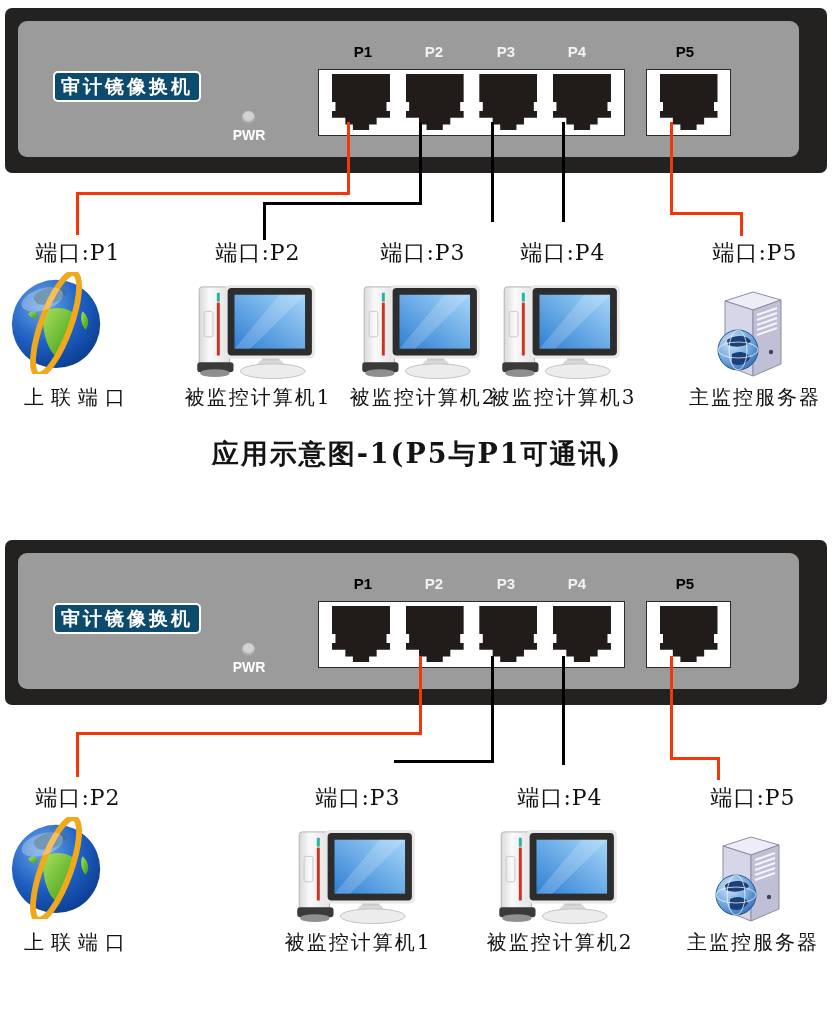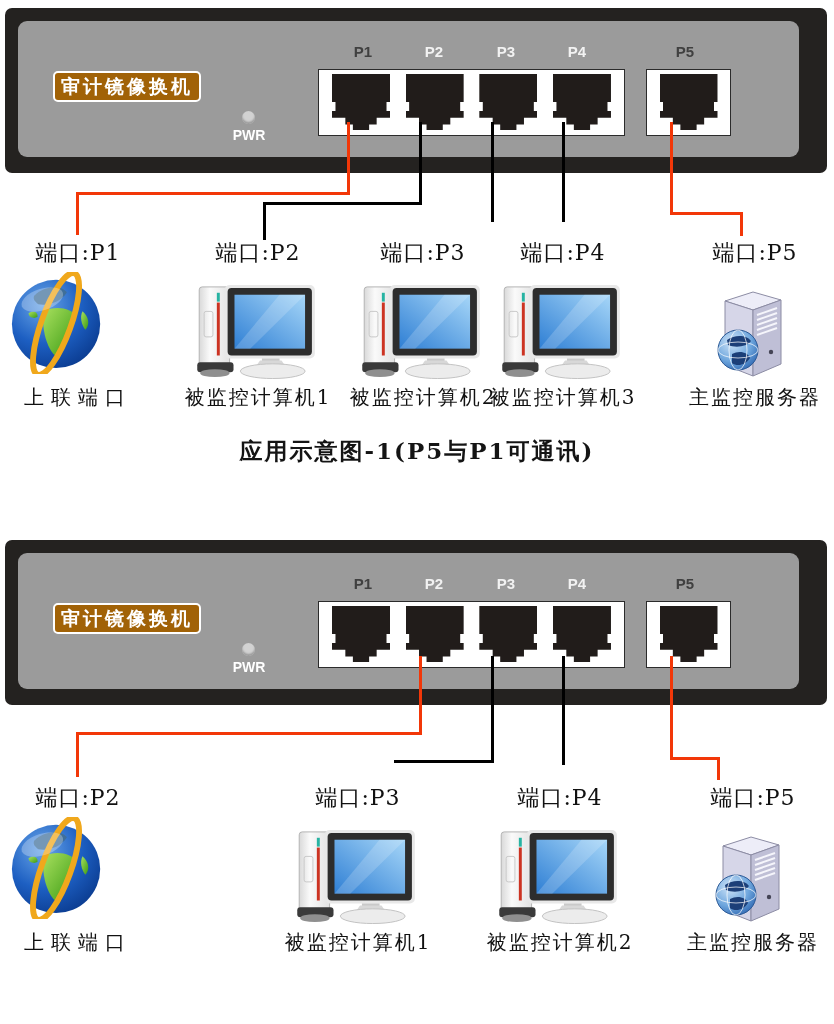--- a/index.html
+++ b/index.html
@@ -2,32 +2,32 @@
 <html><head>
 <meta charset="utf-8">
 <style>
   html,body{margin:0;padding:0;background:#ffffff;}
   #stage{position:relative;width:834px;height:1024px;background:#ffffff;overflow:hidden;
          font-family:"Liberation Sans","DejaVu Sans",sans-serif;}
 
   
   .switch{position:absolute;left:5px;width:822px;height:165px;background:#242220;border-radius:7px;}
   .switch-body{position:absolute;left:13px;top:13px;width:781px;height:136px;background:#9b9b9b;border-radius:9px;}
-  .name-plate{position:absolute;left:35px;top:50px;width:148px;height:31px;background:#a16207;
+  .name-plate{position:absolute;left:35px;top:50px;width:148px;height:31px;background:#0c4a6e;
               border:2px solid #ffffff;border-radius:5px;box-sizing:border-box;
               display:flex;align-items:center;justify-content:center;
               color:#ffffff;font-weight:bold;font-size:19px;letter-spacing:3px;
               font-family:"DejaVu Serif","Liberation Serif",serif;}
   .pwr-led{position:absolute;left:224px;top:90px;width:13px;height:13px;border-radius:50%;
            background:#d2d2d2;box-shadow:inset 0 -2px 2px #9a9a9a;}
   .pwr-label{position:absolute;left:204px;top:106px;width:54px;text-align:center;
              color:#ffffff;font-weight:bold;font-size:14px;}
   .port-label{position:absolute;top:22px;transform:translateX(-50%);
               font-weight:bold;font-size:15px;color:#f2f2f2;}
-  .port-label.hl{color:#404040;}
+  .port-label.hl{color:#000000;}
   .port-block{position:absolute;top:48px;height:67px;background:#ffffff;border:1px solid #2b2b2b;
               box-sizing:border-box;display:flex;align-items:flex-start;}
   .block-a{left:300px;width:307px;padding:4px 13px 0 13px;justify-content:space-between;}
   .block-b{left:628px;width:85px;padding:4px 0 0 0;justify-content:center;}
   .jack{width:58px;height:56px;background:#211c1a;
         clip-path:polygon(0% 0%,100% 0%,100% 50%,94% 50%,94% 66%,100% 66%,100% 78%,
                           77% 78%,77% 90%,64% 90%,64% 100%,36% 100%,36% 90%,23% 90%,
                           23% 78%,0% 78%,0% 66%,6% 66%,6% 50%,0% 50%);}
 
   
@@ -44,21 +44,21 @@
   .i-computer{margin-top:16px;}
   .i-server{margin-top:22px;}
   .dev-name{position:absolute;top:146px;left:0;width:100%;font-size:20px;
             letter-spacing:2px;white-space:nowrap;}
   .dev-name.wide{letter-spacing:7px;}
 
   
   .caption{position:absolute;left:0;width:834px;text-align:center;color:#141414;
            font-family:"DejaVu Serif","Liberation Serif",serif;font-weight:bold;
            white-space:nowrap;}
-  .caption-1{top:436px;font-size:23px;letter-spacing:2px;}
+  .caption-1{top:436px;font-size:27px;letter-spacing:2px;}
   .caption-2{top:980px;font-size:27px;letter-spacing:1px;}
 </style>
 </head>
 <body>
 
 <svg width="0" height="0" style="position:absolute" aria-hidden="true">
   <defs>
     <radialGradient id="gOcean" cx="35%" cy="28%" r="80%">
       <stop offset="0" stop-color="#6aa6e8"></stop>
         <stop offset="0.55" stop-color="#1d5fc2"></stop>

